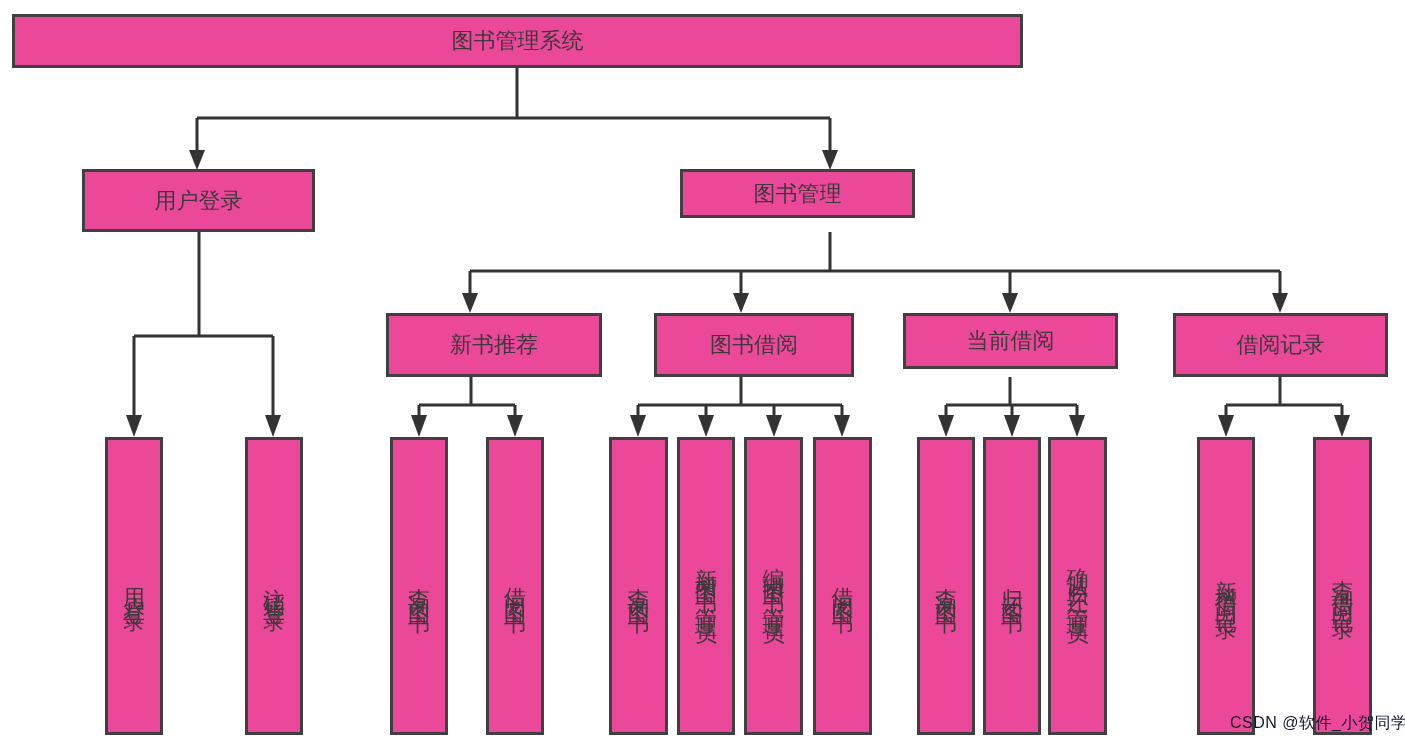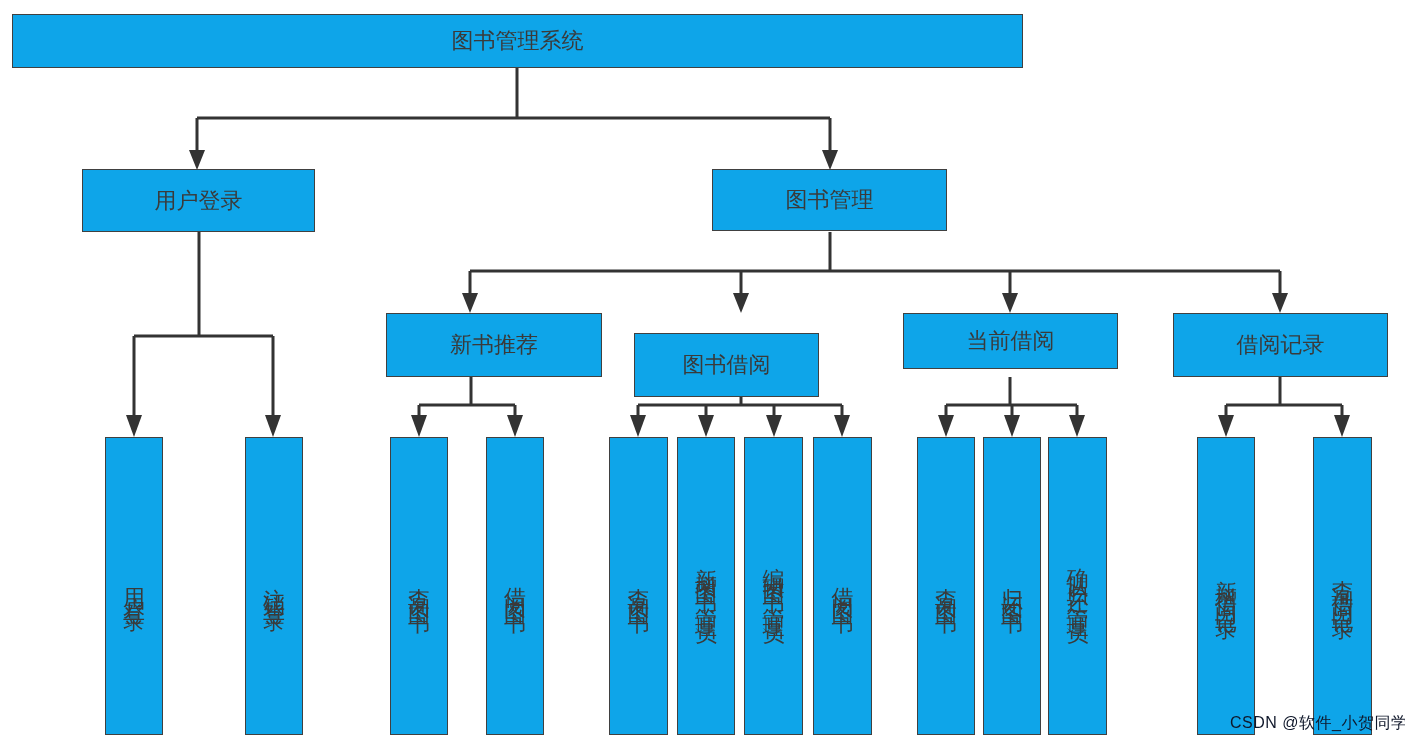--- a/index.html
+++ b/index.html
@@ -1,21 +1,21 @@
 <!DOCTYPE html>
 <html><head>
 <meta charset="utf-8">
 <style>
   html,body{margin:0;padding:0;background:#fff;}
   .stage{
     position:relative;width:1405px;height:747px;background:#ffffff;
     font-family:"Liberation Sans",sans-serif;color:#3a3a3a;overflow:hidden;
   }
   .box{
-    position:absolute;box-sizing:border-box;border:1px solid #404040;background:#0ea5e9;
+    position:absolute;box-sizing:border-box;border:3px solid #404040;background:#ec4899;
     display:flex;align-items:center;justify-content:center;
     font-size:22px;color:#3a3a3a;text-align:center;z-index:2;
   }
   .vbox{
     writing-mode:vertical-rl;text-orientation:mixed;
     font-size:22px;letter-spacing:8px;line-height:1;
   }
   svg.connectors{position:absolute;left:0;top:0;z-index:1;pointer-events:none;}
   svg.connectors path{stroke:#333333;stroke-width:3;fill:none;}
   svg.connectors polygon{fill:#333333;stroke:none;}
@@ -56,24 +56,24 @@
       <polygon points="1004,415 1020,415 1012,437"></polygon>
       <polygon points="1069,415 1085,415 1077,437"></polygon>
       <polygon points="1218,415 1234,415 1226,437"></polygon>
       <polygon points="1334,415 1350,415 1342,437"></polygon>
     </g>
   </svg>
 
   <div class="box" style="left:12px;top:14px;width:1011px;height:54px;">图书管理系统</div>
 
   <div class="box" style="left:82px;top:169px;width:233px;height:63px;">用户登录</div>
-  <div class="box" style="left:712px;top:169px;width:235px;height:62px;">图书管理</div>
+  <div class="box" style="left:680px;top:169px;width:235px;height:49px;">图书管理</div>
 
   <div class="box" style="left:363px;top:313px;width:216px;height:64px;margin-left:23px;">新书推荐</div>
-  <div class="box" style="left:634px;top:313px;width:185px;height:64px;margin-top:20px;">图书借阅</div>
+  <div class="box" style="left:654px;top:313px;width:200px;height:64px;">图书借阅</div>
   <div class="box" style="left:903px;top:313px;width:215px;height:56px;">当前借阅</div>
   <div class="box" style="left:1173px;top:313px;width:215px;height:64px;">借阅记录</div>
 
   <div class="box vbox" style="left:105px;top:437px;width:58px;height:298px;">用户登录</div>
   <div class="box vbox" style="left:245px;top:437px;width:58px;height:298px;">注销登录</div>
 
   <div class="box vbox" style="left:390px;top:437px;width:58px;height:298px;">查询图书</div>
   <div class="box vbox" style="left:486px;top:437px;width:58px;height:298px;">借阅图书</div>
 
   <div class="box vbox" style="left:609px;top:437px;width:59px;height:298px;">查询图书</div>

